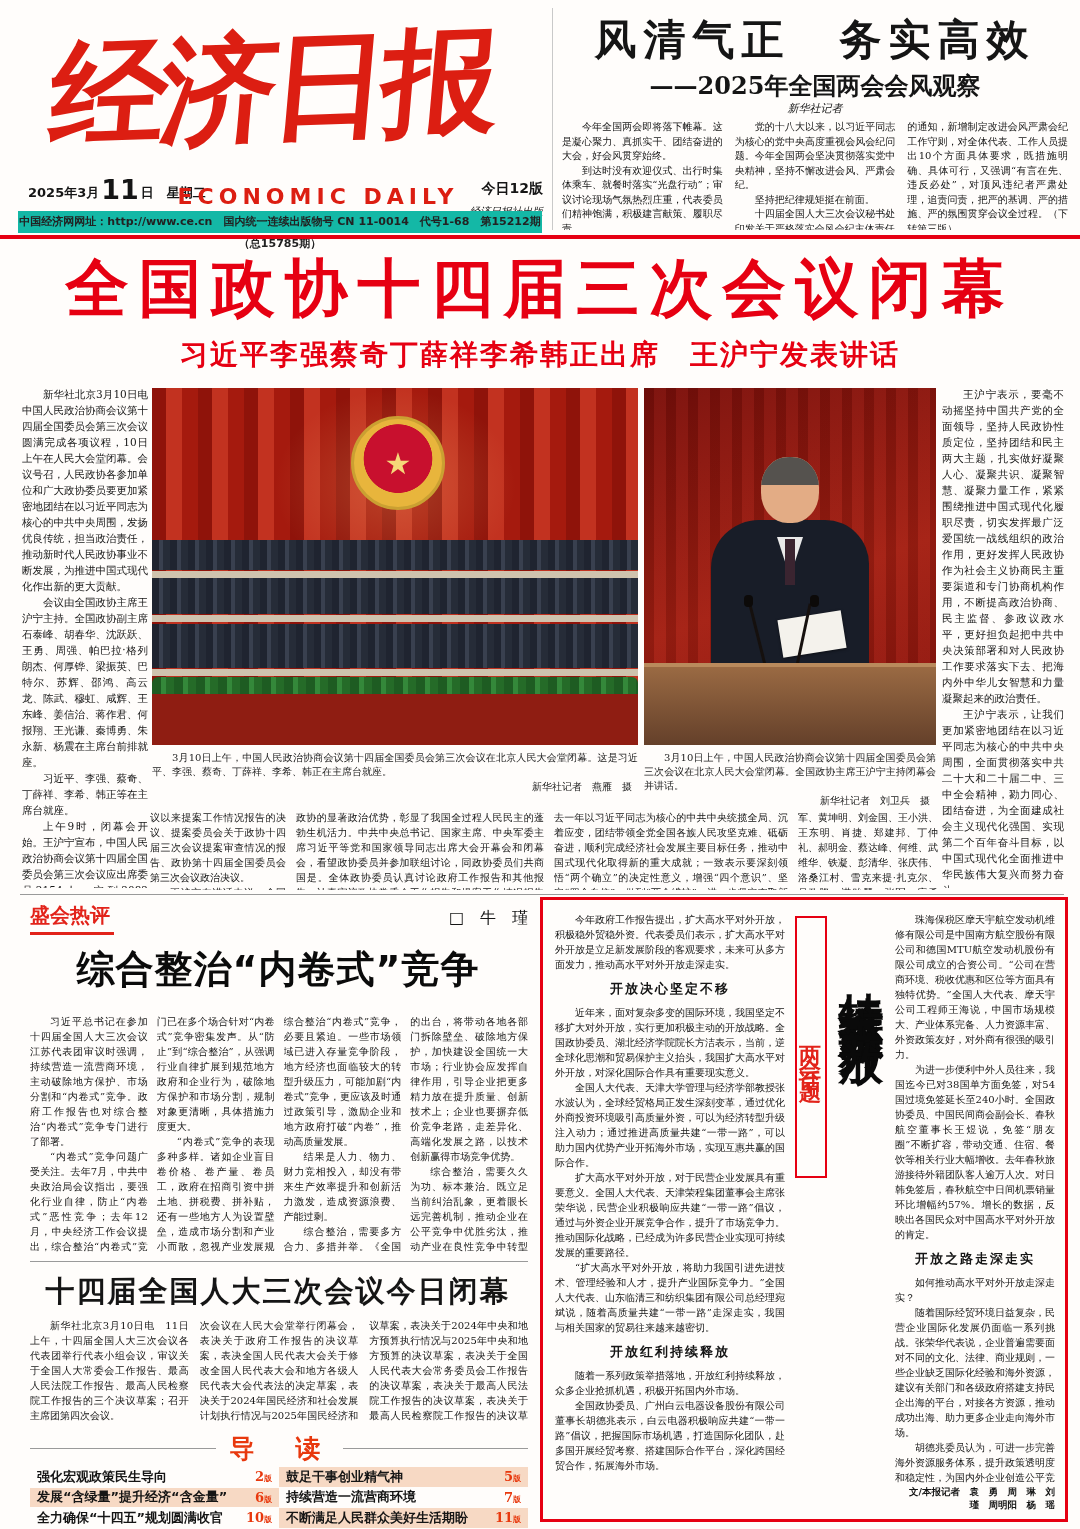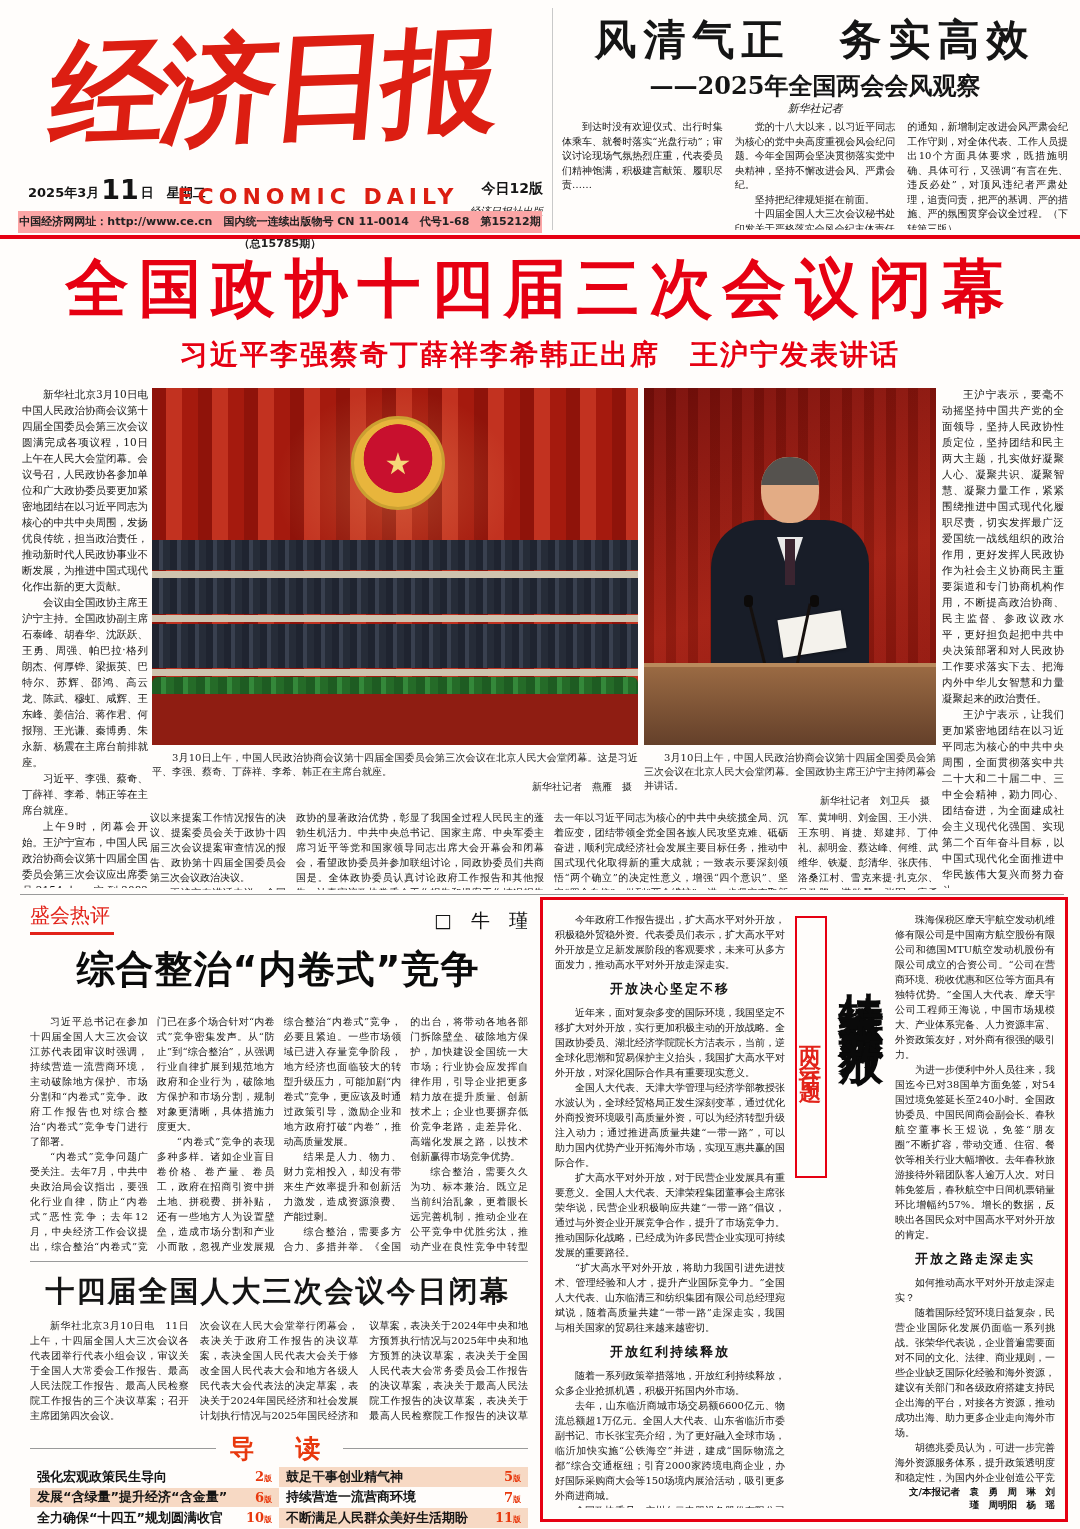--- a/index.html
+++ b/index.html
@@ -16,21 +16,21 @@
             letter-spacing:-6px;transform:skewX(-7deg) rotate(-2deg);line-height:160px;white-space:nowrap;}
   #dateblock{left:28px;top:174px;width:180px;}
   #dateline{font-size:13px;font-weight:700;}
   #dateline .bigday{font-size:27px;font-weight:900;vertical-align:-2px;padding:0 2px;}
   #lunar{font-size:12px;margin-top:5px;font-style:italic;}
   #engname{left:168px;top:184px;width:300px;text-align:center;color:#dc1e12;font-weight:900;
            font-size:22px;letter-spacing:5px;}
   #editionblock{left:448px;top:180px;width:95px;text-align:right;}
   #edition{font-size:14px;font-weight:700;}
   #publisher{font-size:10.5px;margin-top:7px;font-style:italic;}
-  #infobar{left:18px;top:211px;width:524px;height:22px;line-height:22px;background:#fca5a5;
+  #infobar{left:18px;top:211px;width:524px;height:22px;line-height:22px;background:#14b8a6;
            text-align:center;font-size:11px;font-weight:700;color:#222;}
   #vline-header{left:552px;top:8px;width:1px;height:222px;background:#c9c9c9;}
   #redrule{left:0;top:235px;width:1080px;height:4px;background:#e60012;}
 
   
   #obs-title{left:562px;top:12px;width:506px;text-align:center;font-size:42px;font-weight:900;letter-spacing:7px;}
   #obs-subtitle{left:562px;top:70px;width:506px;text-align:center;font-size:24px;font-weight:700;}
   #obs-byline{left:562px;top:101px;width:506px;text-align:center;font-size:11px;font-style:italic;}
   #obs-cols{left:562px;top:120px;width:506px;height:110px;display:flex;gap:12px;}
   #obs-cols > div{flex:1;font-size:10px;line-height:14.5px;}
@@ -99,23 +99,23 @@
   #strip{left:150px;top:810px;width:788px;height:80px;display:flex;}
   #strip > div{font-size:10px;line-height:15px;overflow:hidden;}
   #strip-c1{width:136px;margin-right:10px;}
   #strip-c2{width:248px;margin-right:10px;}
   #strip-c3{width:234px;margin-right:10px;}
   #strip-c4{width:140px;}
 
   #grayrule1{left:20px;top:894px;width:1044px;height:1px;background:#9a9a9a;}
 
   
-  #cm-label{left:30px;top:902px;font-size:20px;font-weight:400;color:#e2231a;
+  #cm-label{left:30px;top:902px;font-size:20px;font-weight:700;color:#e2231a;
             border-bottom:3px solid #e2231a;padding:0 4px 3px 0;}
-  #cm-author{left:400px;top:908px;width:128px;text-align:right;font-size:19px;}
+  #cm-author{left:400px;top:908px;width:128px;text-align:right;font-size:16px;}
   #cm-headline{left:28px;top:944px;width:500px;text-align:center;font-size:38px;font-weight:900;
                letter-spacing:1px;color:#0b0b0b;white-space:nowrap;}
   #cm-cols{left:30px;top:1014px;width:498px;height:240px;display:flex;gap:9px;}
   #cm-cols > div{flex:1;font-size:10px;line-height:15px;overflow:hidden;}
   #grayrule2{left:30px;top:1261px;width:498px;height:1px;background:#9a9a9a;}
 
   
   #npc-headline{left:28px;top:1272px;width:500px;text-align:center;font-size:29px;font-weight:900;
                 letter-spacing:2px;white-space:nowrap;}
   #npc-cols{left:30px;top:1318px;width:498px;height:106px;display:flex;gap:11px;}
@@ -173,20 +173,21 @@
 
   <div class="abs sans" id="infobar">中国经济网网址：http://www.ce.cn　国内统一连续出版物号 CN 11-0014　代号1-68　第15212期（总15785期）</div>
   <div class="abs" id="vline-header"></div>
   <div class="abs" id="redrule"></div>
 
   <div class="abs" id="obs-title">风清气正　务实高效</div>
   <div class="abs" id="obs-subtitle">——2025年全国两会会风观察</div>
   <div class="abs" id="obs-byline">新华社记者</div>
   <div class="abs bodytext" id="obs-cols">
     <div>
+        <p class="para">今年全国两会即将落下帷幕。这是凝心聚力、真抓实干、团结奋进的大会，好会风贯穿始终。</p>
         <p class="para">到达时没有欢迎仪式、出行时集体乘车、就餐时落实“光盘行动”；审议讨论现场气氛热烈庄重，代表委员们精神饱满，积极建言献策、履职尽责……</p>
       </div>
     <div>
         <p class="para">党的十八大以来，以习近平同志为核心的党中央高度重视会风会纪问题。今年全国两会坚决贯彻落实党中央精神，坚持不懈改进会风、严肃会纪。</p>
         <p class="para">坚持把纪律规矩挺在前面。</p>
         <p class="para">十四届全国人大三次会议秘书处印发关于严格落实会风会纪主体责任</p>
       </div>
     <div class="cont">
         <p class="para">的通知，新增制定改进会风严肃会纪工作守则，对全体代表、工作人员提出10个方面具体要求，既措施明确、具体可行，又强调“有言在先、违反必处”，对顶风违纪者严肃处理，追责问责，把严的基调、严的措施、严的氛围贯穿会议全过程。（下转第三版）</p>
       </div>
@@ -341,21 +342,20 @@
   <div class="abs" id="topicbox">
     <div id="tp-colL">
         <p class="para">今年政府工作报告提出，扩大高水平对外开放，积极稳外贸稳外资。代表委员们表示，扩大高水平对外开放是立足新发展阶段的客观要求，未来可从多方面发力，推动高水平对外开放走深走实。</p>
         <h4 class="tsub">开放决心坚定不移</h4>
         <p class="para">近年来，面对复杂多变的国际环境，我国坚定不移扩大对外开放，实行更加积极主动的开放战略。全国政协委员、湖北经济学院院长方洁表示，当前，逆全球化思潮和贸易保护主义抬头，我国扩大高水平对外开放，对深化国际合作具有重要现实意义。</p>
         <p class="para">全国人大代表、天津大学管理与经济学部教授张水波认为，全球经贸格局正发生深刻变革，通过优化外商投资环境吸引高质量外资，可以为经济转型升级注入动力；通过推进高质量共建“一带一路”，可以助力国内优势产业开拓海外市场，实现互惠共赢的国际合作。</p>
         <p class="para">扩大高水平对外开放，对于民营企业发展具有重要意义。全国人大代表、天津荣程集团董事会主席张荣华说，民营企业积极响应共建“一带一路”倡议，通过与外资企业开展竞争合作，提升了市场竞争力。推动国际化战略，已经成为许多民营企业实现可持续发展的重要路径。</p>
         <p class="para">“扩大高水平对外开放，将助力我国引进先进技术、管理经验和人才，提升产业国际竞争力。”全国人大代表、山东临清三和纺织集团有限公司总经理宛斌说，随着高质量共建“一带一路”走深走实，我国与相关国家的贸易往来越来越密切。</p>
         <h4 class="tsub">开放红利持续释放</h4>
         <p class="para">随着一系列政策举措落地，开放红利持续释放，众多企业抢抓机遇，积极开拓国内外市场。</p>
-        <p class="para">去年，山东临沂商城市场交易额6600亿元、物流总额超1万亿元。全国人大代表、山东省临沂市委副书记、市长张宝亮介绍，为了更好融入全球市场，临沂加快实施“公铁海空”并进，建成“国际物流之都”综合交通枢纽；引育2000家跨境电商企业，办好国际采购商大会等150场境内展洽活动，吸引更多外商进商城。</p>
         <p class="para">全国政协委员、广州白云电器设备股份有限公司董事长胡德兆表示，白云电器积极响应共建“一带一路”倡议，把握国际市场机遇，打造国际化团队，赴多国开展经贸考察、搭建国际合作平台，深化跨国经贸合作，拓展海外市场。</p>
       </div>
     <div id="tp-tag">两会话题</div>
     <div id="tp-vhead">持续扩大高水平对外开放</div>
     <div id="tp-colR">
         <p class="para">珠海保税区摩天宇航空发动机维修有限公司是中国南方航空股份有限公司和德国MTU航空发动机股份有限公司成立的合资公司。“公司在营商环境、税收优惠和区位等方面具有独特优势。”全国人大代表、摩天宇公司工程师王海说，中国市场规模大、产业体系完备、人力资源丰富、外资政策友好，对外商有很强的吸引力。</p>
         <p class="para">为进一步便利中外人员往来，我国迄今已对38国单方面免签，对54国过境免签延长至240小时。全国政协委员、中国民间商会副会长、春秋航空董事长王煜说，免签“朋友圈”不断扩容，带动交通、住宿、餐饮等相关行业大幅增收。去年春秋旅游接待外籍团队客人逾万人次。对日韩免签后，春秋航空中日间机票销量环比增幅约57%。增长的数据，反映出各国民众对中国高水平对外开放的肯定。</p>
         <h4 class="tsub">开放之路走深走实</h4>
         <p class="para">如何推动高水平对外开放走深走实？</p>
         <p class="para">随着国际经贸环境日益复杂，民营企业国际化发展仍面临一系列挑战。张荣华代表说，企业普遍需要面对不同的文化、法律、商业规则，一些企业缺乏国际化经验和海外资源，建议有关部门和各级政府搭建支持民企出海的平台，对接各方资源，推动成功出海、助力更多企业走向海外市场。</p>

